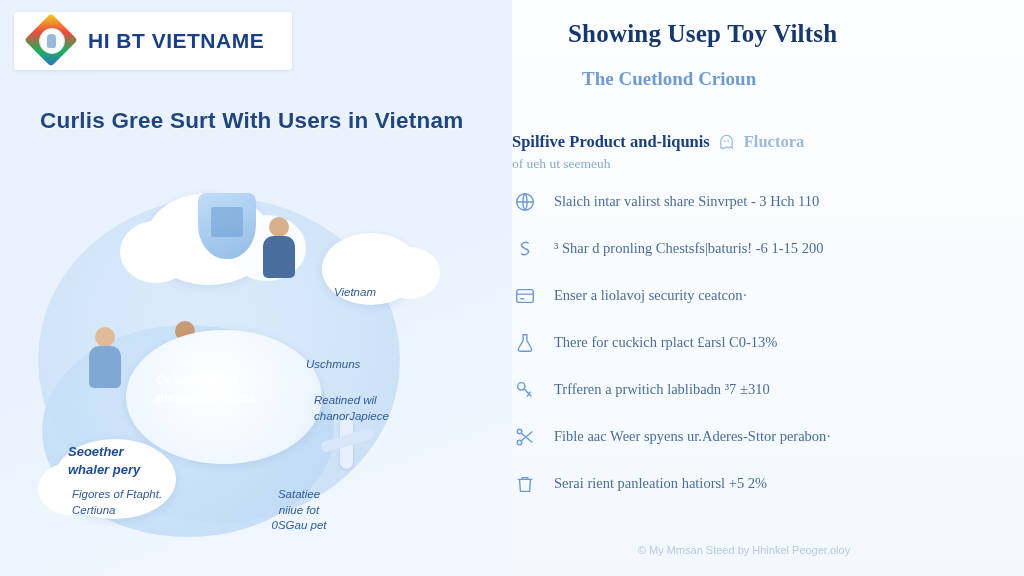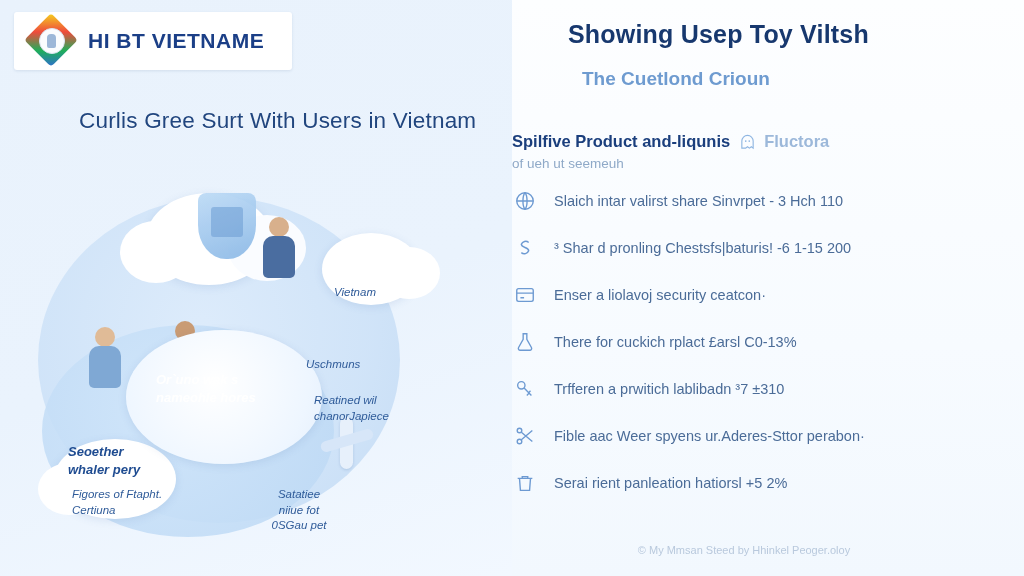--- a/index.html
+++ b/index.html
@@ -74,24 +74,23 @@
     font-weight: bold;
     letter-spacing: 0.5px;
     color: #1b3f87;
     white-space: nowrap;
   }
   .left-title {
     position: absolute;
     left: 40px; top: 108px;
     width: 450px;
     font-size: 22.5px;
-    font-weight: normal;
+    font-weight: bold;
     color: #21467f;
     letter-spacing: 0.2px;
-    margin-left: 39px;
   }
   
   .diagram {
     position: absolute;
     left: 26px; top: 175px;
     width: 466px; height: 380px; font-style: italic;
   }
   .big-circle {
     position: absolute;
     left: 12px; top: 22px;
@@ -206,20 +205,21 @@
     line-height: 1.35;
   }
   .dlabel.white { color: #ffffff; font-weight: bold; font-size: 13px; }
   .dlabel.bold-blue { color: #1f4c91; font-weight: bold; font-size: 13px; }
   
   .right-panel {
     position: absolute;
     left: 512px; top: 0;
     width: 512px; height: 576px;
     background: linear-gradient(180deg,#fdfeff 0%, #f7fbff 60%, #f2f8fe 100%);
+    font-family: Liberation Serif, serif;
   }
   .r-title {
     position: absolute;
     left: 56px; top: 20px;
     width: 450px;
     font-size: 25px;
     font-weight: bold;
     color: #17386e;
     letter-spacing: 0.2px;
   }

